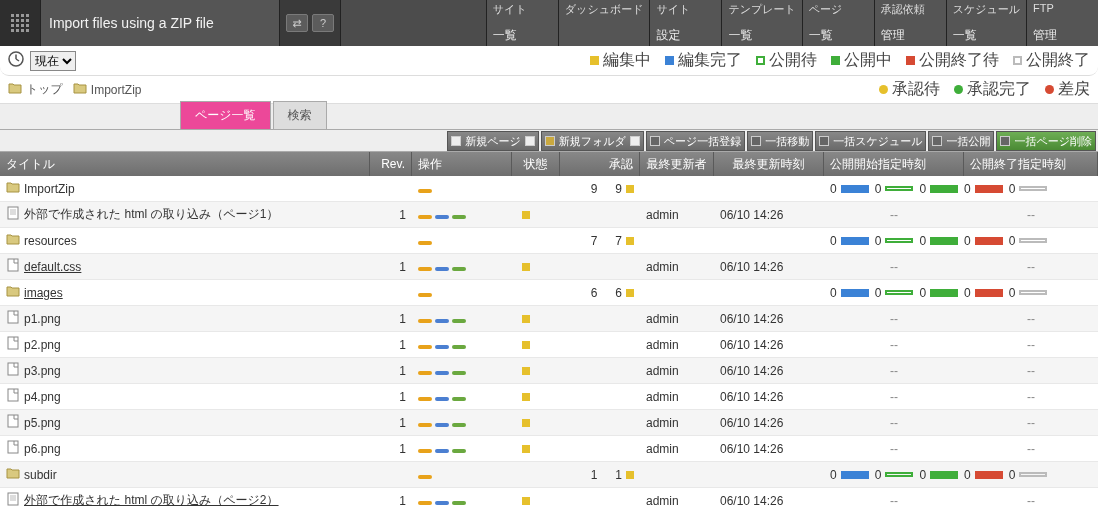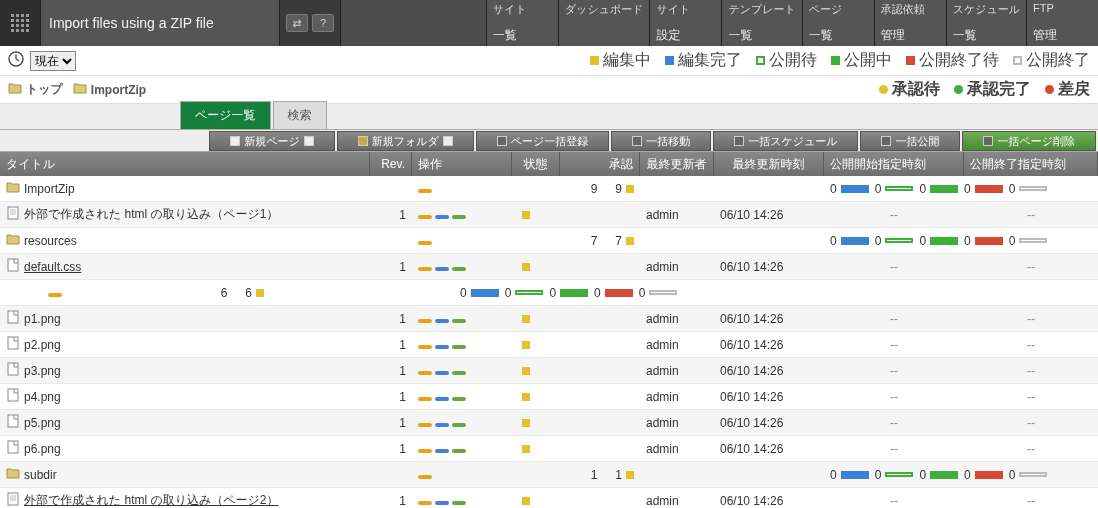--- a/index.html
+++ b/index.html
@@ -49,48 +49,49 @@
     min-width:72px; padding:2px 6px;
     border-left:1px solid #222; background:#555;
   }
   .topbar-menu .m-title { font-size:11px; color:#ddd; }
   .topbar-menu .m-sub   { font-size:12px; color:#eee; text-align:left; }
 
   
   .secondbar {
     height:30px; display:flex; align-items:center; padding:0 8px; gap:6px;
     border-bottom:1px solid #ddd;
+    border-radius:9px;
   }
   .clock-icon svg{width:16px;height:16px;}
   .now-select{
     font-size:12px; height:20px; border:1px solid #888;
   }
   .legend-right{
     margin-left:auto; display:flex; gap:14px; align-items:center;
   }
   .sq{display:inline-block;width:9px;height:9px;margin-right:4px;vertical-align:middle;}
   .sq.open{background:none;border:2px solid;}
   .lg-item{font-size:16px;color:#444;}
 
   
-  .thirdbar{height:28px;display:flex;align-items:center;padding:0 8px;gap:10px;border-bottom:1px solid #ddd;font-weight:bold;}
+  .thirdbar{height:28px;display:flex;align-items:center;padding:0 8px;gap:10px;border-bottom:1px solid #ddd;}
   .bc{display:flex;align-items:center;gap:4px;color:#555;}
   .bc-ic svg{width:14px;height:12px;}
   .dot{display:inline-block;width:9px;height:9px;border-radius:50%;margin-right:4px;vertical-align:middle;}
 
   
   .tabrow{height:26px;display:flex;align-items:flex-end;background:#eee;border-bottom:1px solid #aaa;padding-left:180px;}
   .tab{padding:5px 14px;border:1px solid #aaa;border-bottom:none;background:#ddd;color:#555;margin-right:2px;font-size:12px;}
-  .tab.active{background:#15803d;color:#fff;}
+  .tab.active{background:#ec4899;color:#fff;}
 
   .toolrow{height:22px;display:flex;background:#eee;border-bottom:1px solid #aaa;}
   .toolspacer{flex:1;}
   .tbtn{
     display:flex;align-items:center;gap:4px;
-    padding:0 20px;height:20px;margin:1px 2px 9px 0;
+    padding:0 3px;height:20px;margin:1px 2px 9px 0;
     background:linear-gradient(#888,#6a6a6a);
     color:#fff;font-size:11px;border:1px solid #555;
   }
   .tbtn.sel{background:linear-gradient(#6eae55,#4a8a34);}
   .tbtn .box{width:10px;height:10px;border:1px solid #ccc;background:#666;}
   .tbtn .box.page{background:#eee;}
 
   
   .thead{
     height:24px;display:flex;align-items:center;
@@ -401,20 +402,26 @@
       <div class="td c-user">admin</div>
       <div class="td c-time">06/10 14:26</div>
       <div class="td c-start">
         <div class="dash grey">--</div>
       </div>
       <div class="td c-end">
         <div class="dash grey">--</div>
       </div>
     </div>
     <div class="row">
+      <div class="td c-title indent2">
+        <span class="fileic"><svg viewBox="0 0 14 12">
+            <path d="M1 2h4l1 1h7v8H1z" fill="#d9c97f" stroke="#a79342"></path>
+          </svg></span>
+        <span>images</span>
+      </div>
       <div class="td c-rev"></div>
       <div class="td c-ops"><span class="pill p-or"></span></div>
       <div class="td c-stat"></div>
       <div class="td c-appr">
         <div class="appr-pair">
           <span>6</span>
           <span>6<span class="sq-sm" style="background:#e6c02c"></span></span>
         </div>
       </div>
       <div class="td c-user"></div>

